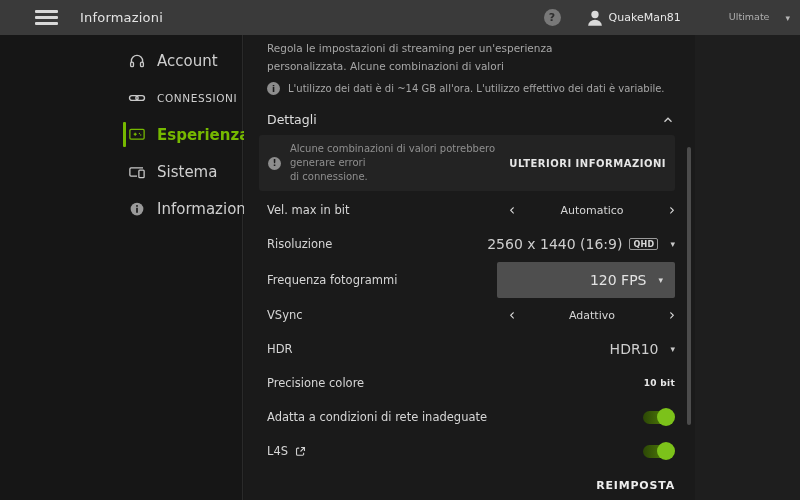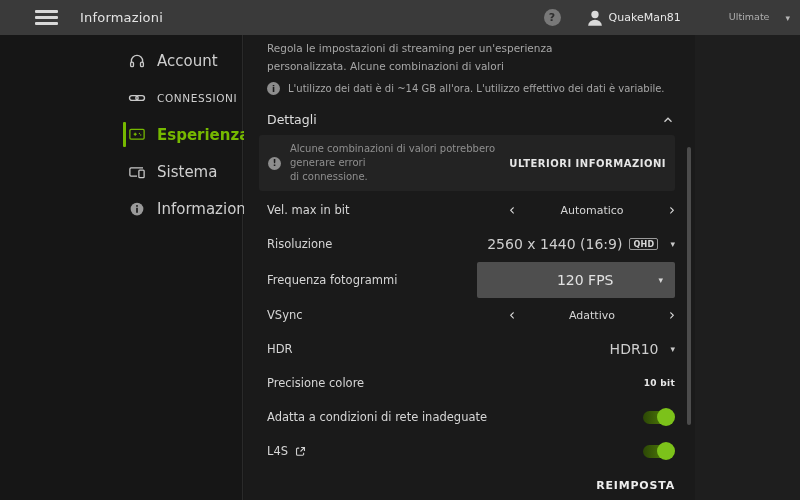--- a/index.html
+++ b/index.html
@@ -63,22 +63,22 @@
   .stepper{ width:166px; display:flex; align-items:center; justify-content:space-between; }
   .step-arrow{ font-size:15px; color:#dcdcdc; cursor:pointer; line-height:1; }
   .step-value{ font-size:11px; color:#d6d6d6; }
 
   .dropdown{ display:flex; align-items:center; cursor:pointer; }
   .dd-value{ font-size:14px; color:#cecece; }
   .dd-badge{ margin-left:7px; font-size:8px; font-weight:bold; color:#d8d8d8; border:1px solid #9a9a9a;
              border-radius:2px; padding:0.5px 3px; letter-spacing:.3px; }
   .dd-caret{ margin-left:12px; font-size:9px; color:#c9c9c9; }
 
-  .select-open{ width:198px; height:36px; background:#4e4e4e; border-radius:2px; display:flex;
-                align-items:center; justify-content:flex-end; padding-right:12px; cursor:pointer;gap:33px; }
+  .select-open{ width:178px; height:36px; background:#4e4e4e; border-radius:2px; display:flex;
+                align-items:center; justify-content:flex-end; padding-right:12px; cursor:pointer; }
   .select-open .dd-value{ color:#e2e2e2; }
   .select-open .dd-caret{ color:#d6d6d6; }
 
   .readonly-value{ font-size:9px; font-weight:bold; color:#e8e8e8; letter-spacing:.3px; }
 
   .toggle{ position:relative; width:30px; height:13px; border-radius:7px;
            background:linear-gradient(90deg,#2c4706,#5a8c09); cursor:pointer; flex:none; margin-right:2px; }
   .toggle .knob{ position:absolute; right:-2px; top:-2.5px; width:18px; height:18px; border-radius:50%;
                  background:#7cc21a; }
 

